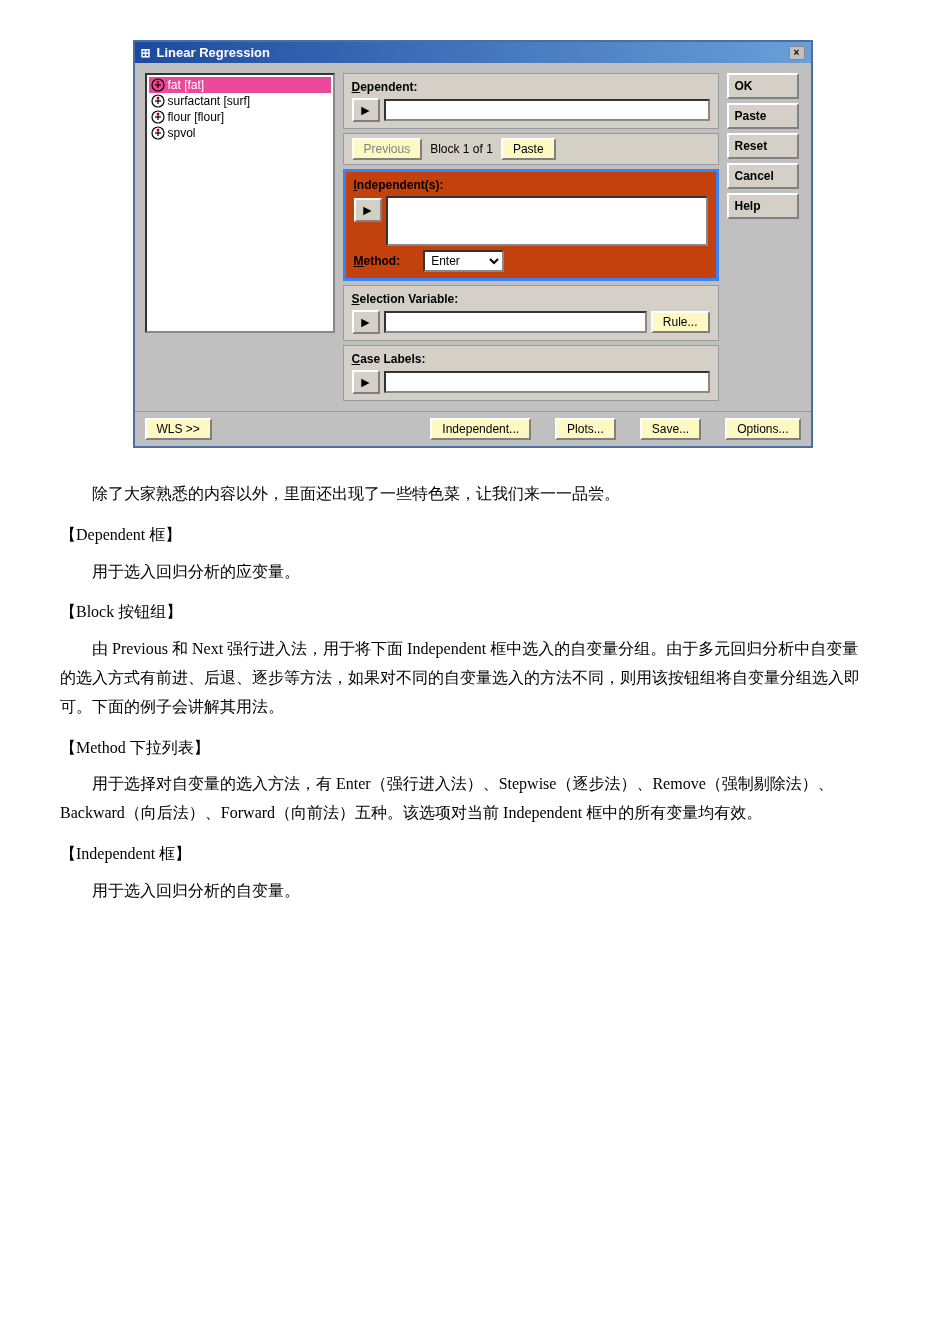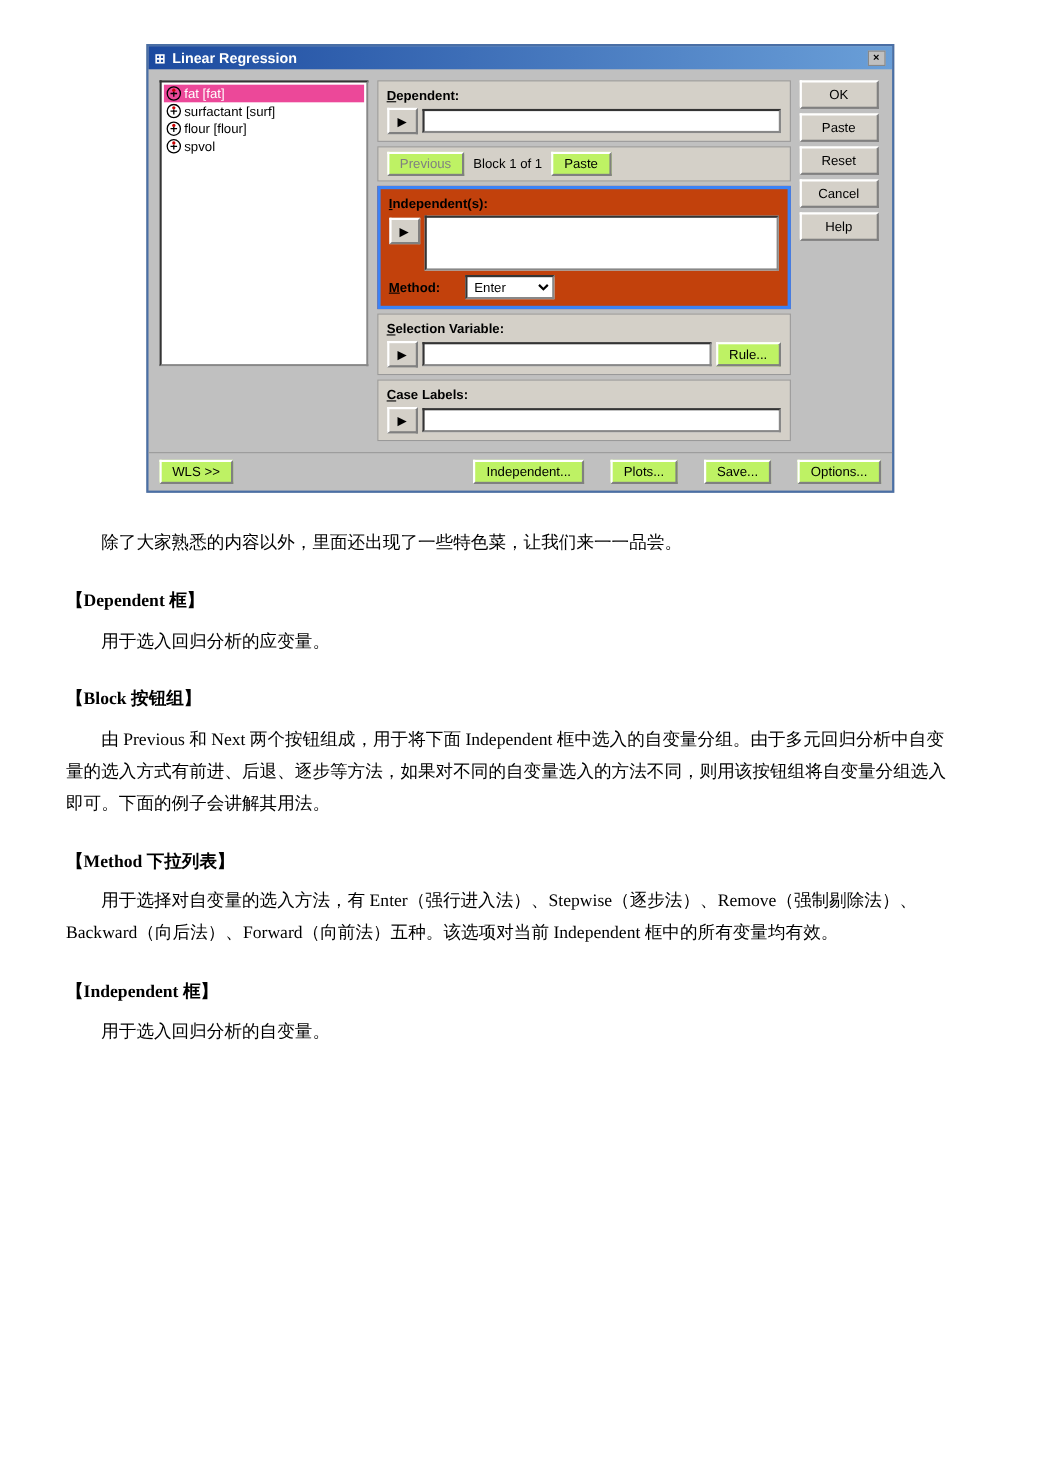--- a/index.html
+++ b/index.html
@@ -103,21 +103,21 @@
     }
 
     
     .block-row {
       display: flex;
       align-items: center;
       gap: 4px;
     }
 
     .btn-gray {
-      background: #bef264;
+      background: #fef9c3;
       border-top: 2px solid #fff;
       border-left: 2px solid #fff;
       border-right: 2px solid #808080;
       border-bottom: 2px solid #808080;
       padding: 2px 10px;
       font-size: 12px;
       cursor: pointer;
       font-family: "Arial", sans-serif;
       white-space: nowrap;
     }
@@ -176,22 +176,23 @@
     .action-btn {
       background: #d4d0c8;
       border-top: 2px solid #fff;
       border-left: 2px solid #fff;
       border-right: 2px solid #808080;
       border-bottom: 2px solid #808080;
       padding: 4px 6px;
       font-size: 12px;
       cursor: pointer;
       font-family: "Arial", sans-serif;
-      text-align: center;
+      text-align: left;
       width: 72px;
+      font-weight: bold;
     }
 
     .sel-input {
       background: white;
       border: 2px inset #888;
       height: 22px;
       flex: 1;
       padding: 2px 4px;
       font-size: 12px;
     }
@@ -279,23 +280,23 @@
     }
 
     .para {
       text-indent: 2em;
       margin-bottom: 12px;
     }
 
     .section-heading {
       font-family: "SimSun", "宋体", serif;
       font-size: 16px;
-      font-weight: bold;
+      font-weight: normal;
       margin-bottom: 8px;
-      margin-top: 24px;
+      margin-top: 0;
     }
   </style>
 </head>
 <body>
 
 <div class="dialog-wrapper">
   <div class="dialog">
 
     <div class="dialog-titlebar">
       <div class="dialog-titlebar-left">
@@ -437,21 +438,21 @@
 
   <p class="para">除了大家熟悉的内容以外，里面还出现了一些特色菜，让我们来一一品尝。</p>
 
   <div>
     <div class="section-heading">【Dependent 框】</div>
     <p class="para">用于选入回归分析的应变量。</p>
   </div>
 
   <div>
     <div class="section-heading">【Block 按钮组】</div>
-    <p class="para">由 Previous 和 Next 两个按钮组成，用于将下面 Independent 框中选入的自变量分组。由于多元回归分析中自变量的选入方式有前进、后退、逐步等方法，如果对不同的自变量选入的方法不同，则用该按钮组将自变量分组选入即可。下面的例子会讲解其用法。</p>
+    <p class="para">由 Previous 和 Next 强行进入法，用于将下面 Independent 框中选入的自变量分组。由于多元回归分析中自变量的选入方式有前进、后退、逐步等方法，如果对不同的自变量选入的方法不同，则用该按钮组将自变量分组选入即可。下面的例子会讲解其用法。</p>
   </div>
 
   <div>
     <div class="section-heading">【Method 下拉列表】</div>
     <p class="para">用于选择对自变量的选入方法，有 Enter（强行进入法）、Stepwise（逐步法）、Remove（强制剔除法）、Backward（向后法）、Forward（向前法）五种。该选项对当前 Independent 框中的所有变量均有效。</p>
   </div>
 
   <div>
     <div class="section-heading">【Independent 框】</div>
     <p class="para">用于选入回归分析的自变量。</p>

